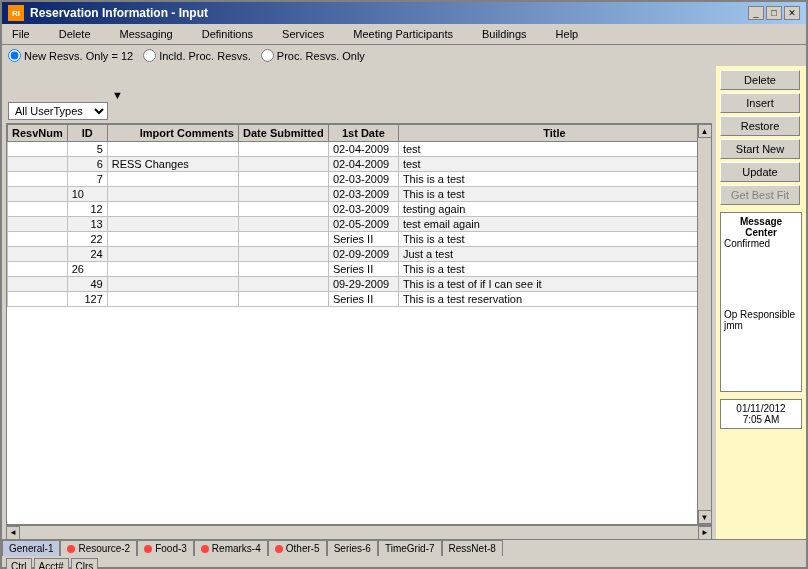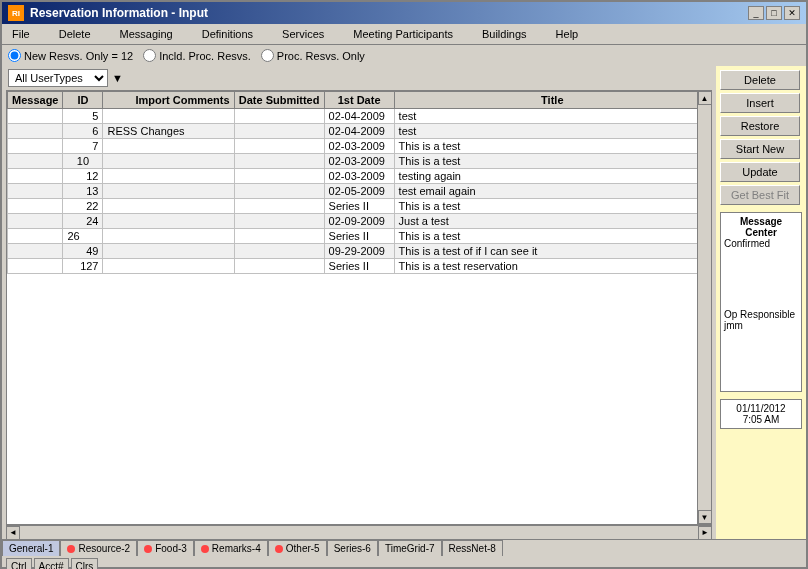--- a/index.html
+++ b/index.html
@@ -104,20 +104,21 @@
       padding: 3px 6px;
       gap: 4px;
       background: #d4d0c8;
     }
     .filter-select {
       padding: 1px 2px;
       font-size: 11px;
       background: white;
       border: 1px solid #808080;
       width: 100px;
+      margin-top: 33px;
     }
     .table-container {
       flex: 1;
       overflow: hidden;
       margin: 0 4px;
       border: 1px solid #808080;
       background: white;
       position: relative;
     }
     table {
@@ -348,21 +349,21 @@
           <option>Type 1</option>
           <option>Type 2</option>
         </select>
         <span>▼</span>
       </div>
 
       <div class="table-container">
         <table>
           <thead>
             <tr>
-              <th style="width:55px;">Message</th>
+              <th style="width:55px;">ResvNum</th>
               <th style="width:40px;">ID</th>
               <th style="width:120px;padding-left:32px;">Import Comments</th>
               <th style="width:90px;">Date Submitted</th>
               <th style="width:70px;">1st Date</th>
               <th style="width:auto;">Title</th>
             </tr>
           </thead>
           <tbody id="table-body">
           <tr>
                 <td></td>
@@ -383,21 +384,21 @@
               <tr>
                 <td></td>
                 <td style="text-align: right;">7</td>
                 <td></td>
                 <td></td>
                 <td>02-03-2009</td>
                 <td>This is a test</td>
               </tr>
               <tr>
                 <td></td>
-                <td style="text-align: center; margin-top: 32px;">10</td>
+                <td style="text-align: left; margin-top: 32px;">10</td>
                 <td></td>
                 <td></td>
                 <td>02-03-2009</td>
                 <td>This is a test</td>
               </tr>
               <tr>
                 <td></td>
                 <td style="text-align: right;">12</td>
                 <td></td>
                 <td></td>

